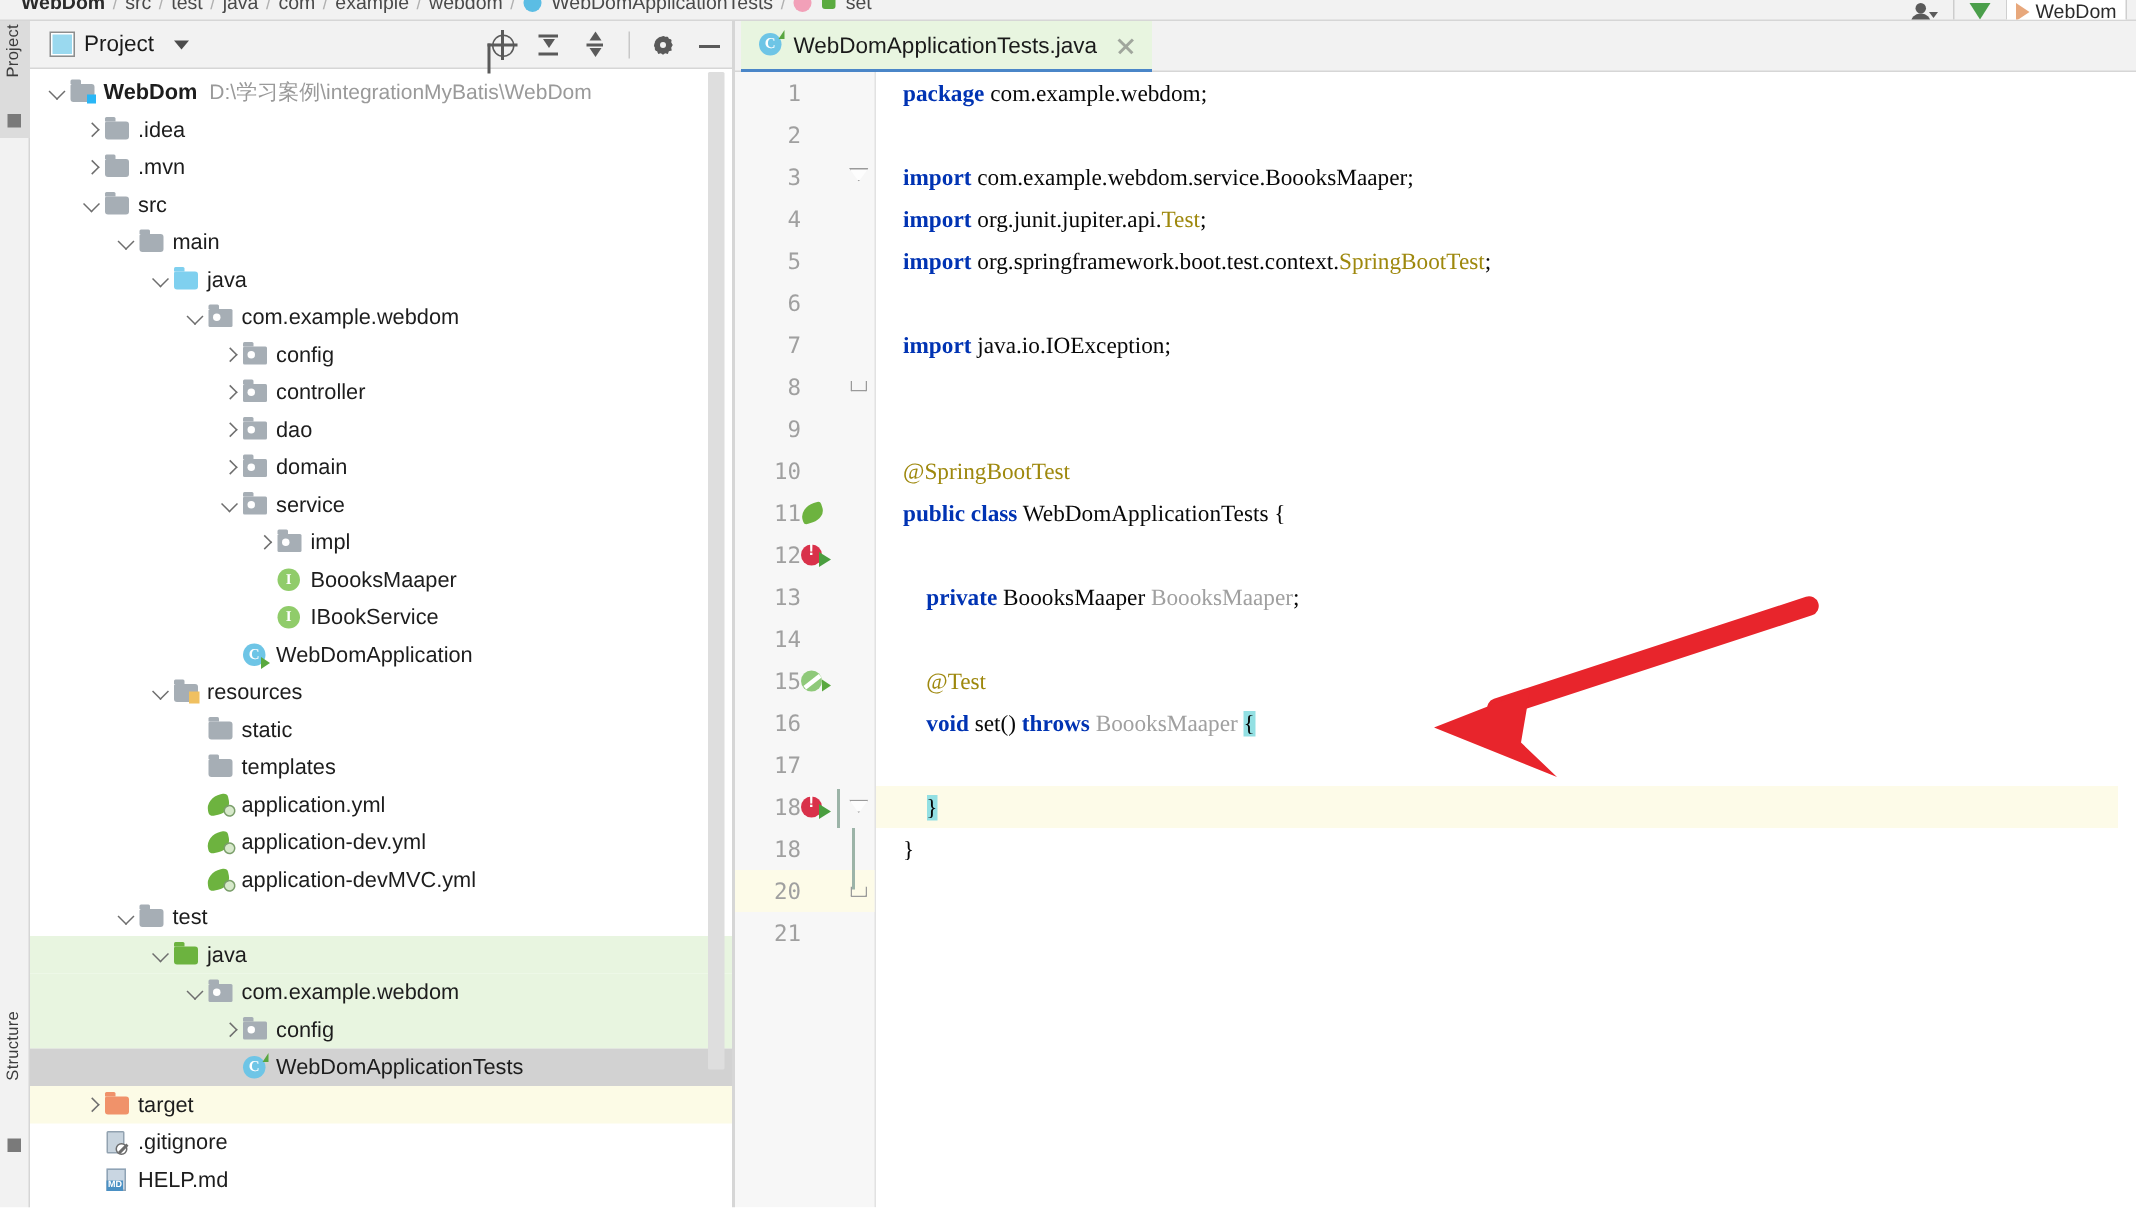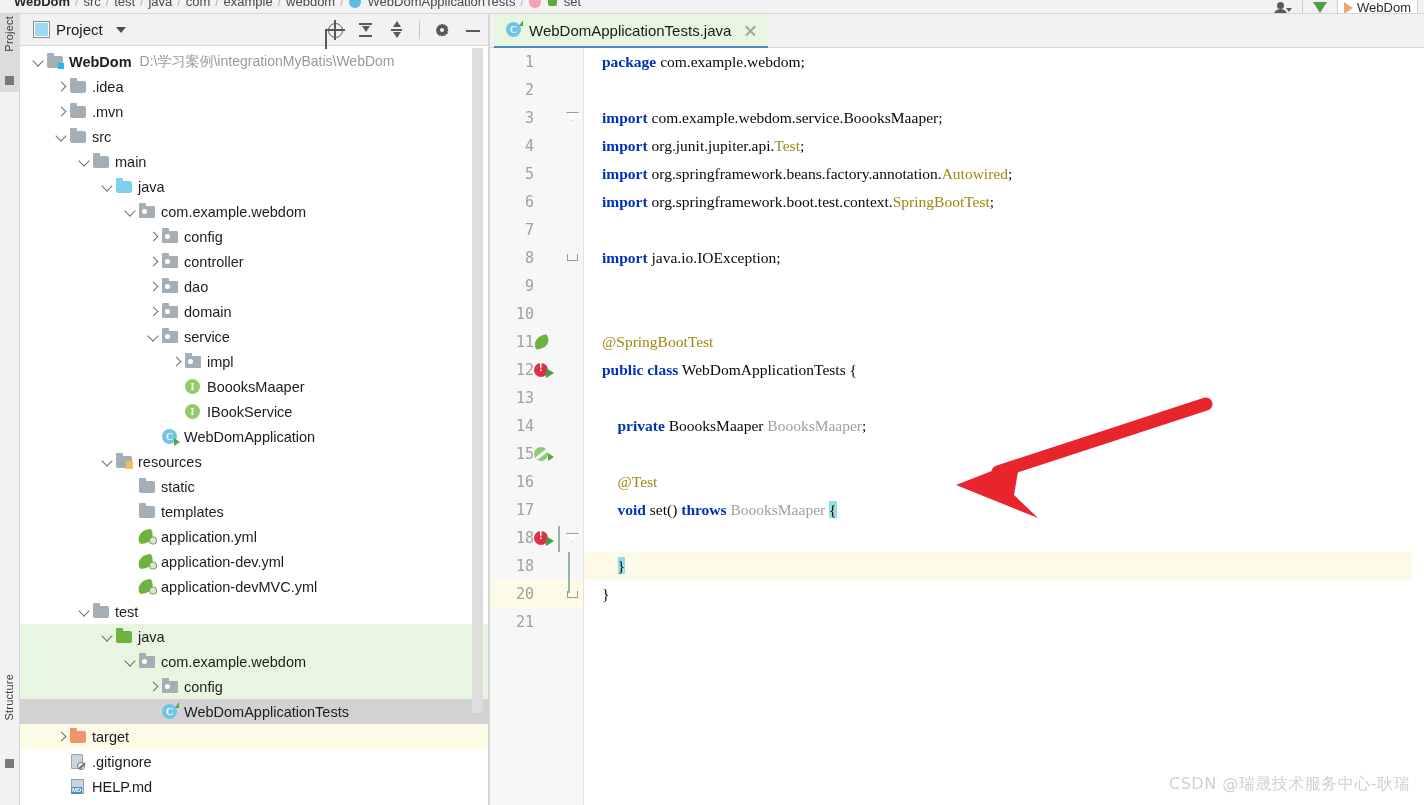--- a/index.html
+++ b/index.html
@@ -925,21 +925,20 @@
             <span class="fold open-bot" style="top: 11px; width: 11px;"></span>
             <span class="fold-bar" style="top: 0px; height: 13px; left: 6px;"></span>
           </div>
           <div class="gline"></div>
         </div>
       <div class="codecol" id="codecol">
           <div class="line"><span class="codeline"><span class="kw">package</span><span class="plain"> com.example.webdom;</span></span></div>
           <div class="line"><span class="codeline"></span></div>
           <div class="line"><span class="codeline"><span class="kw">import</span><span class="plain"> com.example.webdom.service.BoooksMaaper;</span></span></div>
           <div class="line"><span class="codeline"><span class="kw">import</span><span class="plain"> org.junit.jupiter.api.</span><span class="ann">Test</span><span class="plain">;</span></span></div>
-          <div class="line"><span class="codeline"><span class="kw">import</span><span class="plain"> org.springframework.beans.factory.annotation.</span><span class="ann">Autowired</span><span class="plain">;</span></span></div>
           <div class="line"><span class="codeline"><span class="kw">import</span><span class="plain"> org.springframework.boot.test.context.</span><span class="ann">SpringBootTest</span><span class="plain">;</span></span></div>
           <div class="line"><span class="codeline"></span></div>
           <div class="line"><span class="codeline"><span class="kw">import</span><span class="plain"> java.io.IOException;</span></span></div>
           <div class="line"><span class="codeline"></span></div>
           <div class="line"><span class="codeline"></span></div>
           <div class="line"><span class="codeline"><span class="ann">@SpringBootTest</span></span></div>
           <div class="line"><span class="codeline"><span class="kw">public</span><span class="plain"> </span><span class="kw">class</span><span class="plain"> WebDomApplicationTests {</span></span></div>
           <div class="line"><span class="codeline"></span></div>
           <div class="line"><span class="codeline"><span class="plain">    </span><span class="kw">private</span><span class="plain"> BoooksMaaper </span><span class="gray">BoooksMaaper</span><span class="plain">;</span></span></div>
           <div class="line"><span class="codeline"></span></div>
@@ -951,16 +950,15 @@
         </div>
       <div class="edit-scroll"></div>
 
       <svg class="red-arrow" width="934" height="757">
         <g>
           <line x1="716" y1="356" x2="508" y2="424" stroke="#e8252c" stroke-width="13" stroke-linecap="round"></line>
           <polygon points="466,437 530,412 524,447 548,470" fill="#e8252c"></polygon>
         </g>
       </svg>
     </div>
-    <div class="watermark">CSDN @瑞晟技术服务中心-耿瑞</div>
   </div>
 
 </div>
 
 </body></html>

